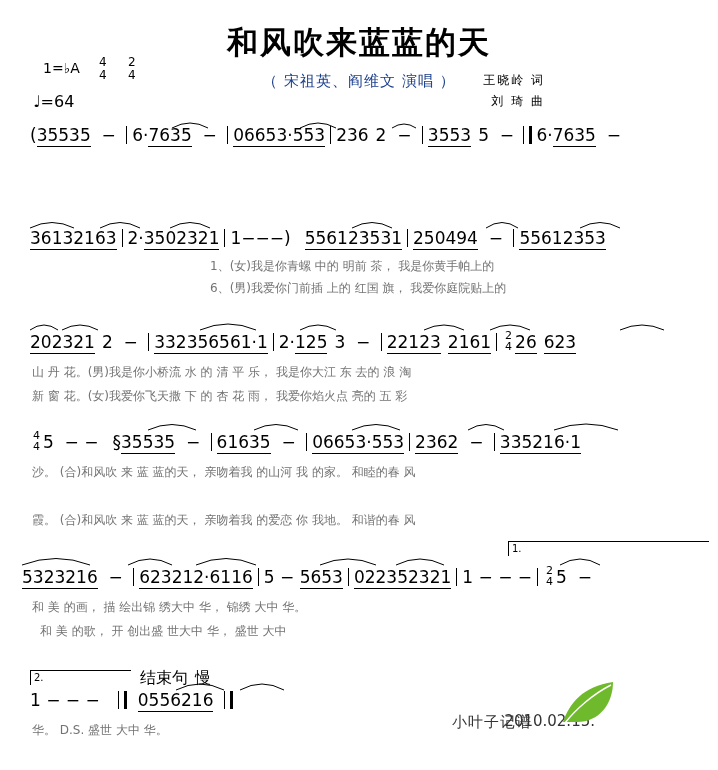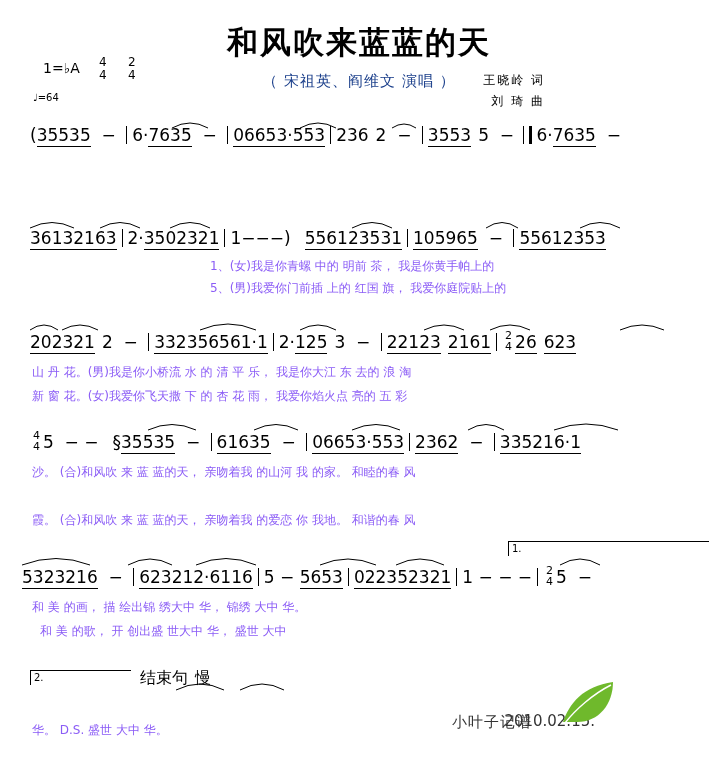--- a/index.html
+++ b/index.html
@@ -74,21 +74,21 @@
   }
   .meter .num { display: block; border-bottom: 0; }
   .meter .den { display: block; }
   .meter#meter1 { left: 99px; top: 56px; }
   .meter#meter2 { left: 128px; top: 56px; }
   .tempo {
     position: absolute;
     left: 33px;
     top: 92px;
     font-family: "DejaVu Sans", sans-serif;
-    font-size: 10px;
+    font-size: 16px;
     white-space: nowrap;
   }
 
   
   .row {
     position: absolute;
     left: 0;
     width: 718px;
     font-family: "DejaVu Sans", sans-serif;
   }
@@ -122,21 +122,21 @@
   .dot { font-size: 17px; }
   .sp { display: inline-block; width: 7px; }
   .sp2 { display: inline-block; width: 14px; }
 
   
   .lyrics {
     position: absolute;
     white-space: nowrap;
     font-family: "DejaVu Sans", sans-serif;
     font-size: 12px;
-    color: #8b5cf6;
+    color: #737373;
   }
 
   
   svg.overlay {
     position: absolute;
     left: 0; top: 0;
     width: 718px; height: 770px;
     pointer-events: none;
   }
 
@@ -218,24 +218,24 @@
   <div class="tempo">♩=64</div>
 
   <div class="row" style="top:125px; height:36px;">
     <div class="notes" style="left:30px; top:0;">
       (<span class="n u1">35535</span> &nbsp;−&nbsp;<span class="bar"></span><span class="n">6<span class="dot">·</span></span><span class="n u1">7635</span> &nbsp;−&nbsp;<span class="bar"></span><span class="n u1">06653<span class="dot">·</span>553</span><span class="bar"></span>236<span class="sp"></span>2 &nbsp;−&nbsp;<span class="bar"></span><span class="n u1">3553</span><span class="sp"></span>5 &nbsp;−&nbsp;<span class="dbl"></span><span class="n">6<span class="dot">·</span></span><span class="n u1">7635</span> &nbsp;−
     </div>
   </div>
 
   <div class="row" style="top:228px; height:70px;">
     <div class="notes" style="left:30px; top:0;">
-      <span class="n u1">36132163</span><span class="bar"></span><span class="n">2<span class="dot">·</span></span><span class="n u1">3502321</span><span class="bar"></span>1−−−)<span class="sp2"></span><span class="n u1">556123531</span><span class="bar"></span><span class="n u1">105965</span> &nbsp;−&nbsp;<span class="bar"></span><span class="n u1">55612353</span>
+      <span class="n u1">36132163</span><span class="bar"></span><span class="n">2<span class="dot">·</span></span><span class="n u1">3502321</span><span class="bar"></span>1−−−)<span class="sp2"></span><span class="n u1">556123531</span><span class="bar"></span><span class="n u1">250494</span> &nbsp;−&nbsp;<span class="bar"></span><span class="n u1">55612353</span>
     </div>
     <div class="lyrics" style="left:210px; top:30px;">1、(女)我是你青螺  中的  明前    茶，     我是你黄手帕上的</div>
-    <div class="lyrics" style="left:210px; top:52px;">5、(男)我爱你门前插  上的  红国    旗，     我爱你庭院贴上的</div>
+    <div class="lyrics" style="left:210px; top:52px;">6、(男)我爱你门前插  上的  红国    旗，     我爱你庭院贴上的</div>
   </div>
 
   <div class="row" style="top:330px; height:80px;">
     <div class="notes" style="left:30px; top:0;">
       <span class="n u1">20</span><span class="n u1">2321</span><span class="sp"></span>2 &nbsp;−&nbsp;<span class="bar"></span><span class="n u1">332356561<span class="dot">·</span>1</span><span class="bar"></span><span class="n">2<span class="dot">·</span></span><span class="n u1">125</span><span class="sp"></span>3 &nbsp;−&nbsp;<span class="bar"></span><span class="n u1">22123</span><span class="sp"></span><span class="n u1">2161</span><span class="bar"></span><span class="meter-inline"><span>2</span><span>4</span></span><span class="n u1">26</span><span class="sp"></span><span class="n u1">623</span>
     </div>
     <div class="lyrics" style="left:32px; top:34px;text-align:right;">山  丹    花。(男)我是你小桥流   水  的   清 平  乐，    我是你大江 东  去的      浪  淘</div>
     <div class="lyrics" style="left:32px; top:58px;">新  窗    花。(女)我爱你飞天撒    下 的  杏   花  雨，    我爱你焰火点  亮的         五   彩</div>
   </div>
 
@@ -251,20 +251,23 @@
     <div class="notes" style="left:22px; top:0;">
       <span class="n u1">5323216</span> &nbsp;−&nbsp;<span class="bar"></span><span class="n u1">623212<span class="dot">·</span>6116</span><span class="bar"></span>5 − <span class="n u1">5653</span><span class="bar"></span><span class="n u1">02235</span><span class="n u1">2321</span><span class="bar"></span>1 − − −<span class="bar"></span><span class="meter-inline"><span>2</span><span>4</span></span>5 &nbsp;−
     </div>
     <div class="lyrics" style="left:32px; top:34px;">和  美  的画，    描  绘出锦 绣大中  华，        锦绣  大中      华。</div>
     <div class="lyrics" style="left:32px; top:58px;margin-left:8px;">和  美  的歌，    开  创出盛 世大中  华，        盛世  大中</div>
     <div class="ending-box" style="left:508px; top:-24px; width:200px;"></div>
     <div class="ending-label" style="left:512px; top:-22px;">1.</div>
   </div>
 
   <div class="row" style="top:690px; height:60px;">
+    <div class="notes" style="left:30px; top:0;">
+      1 − − −<span class="sp2"></span><span class="dbl"></span><span class="sp"></span><span class="n u1">0556216</span><span class="sp"></span><span class="dbl"></span>
+    </div>
     <div class="ending-box" style="left:30px; top:-20px; width:100px;"></div>
     <div class="ending-label" style="left:34px; top:-18px;">2.</div>
     <div class="seg-label" style="left:140px; top:-22px;">结束句</div>
     <div class="seg-label" style="left:195px; top:-22px;">慢</div>
     <div class="lyrics" style="left:32px; top:32px;">华。    D.S.   盛世 大中   华。</div>
   </div>
 
   <svg class="overlay" viewBox="0 0 718 770">
     <g fill="none" stroke="#000" stroke-width="1">
 

